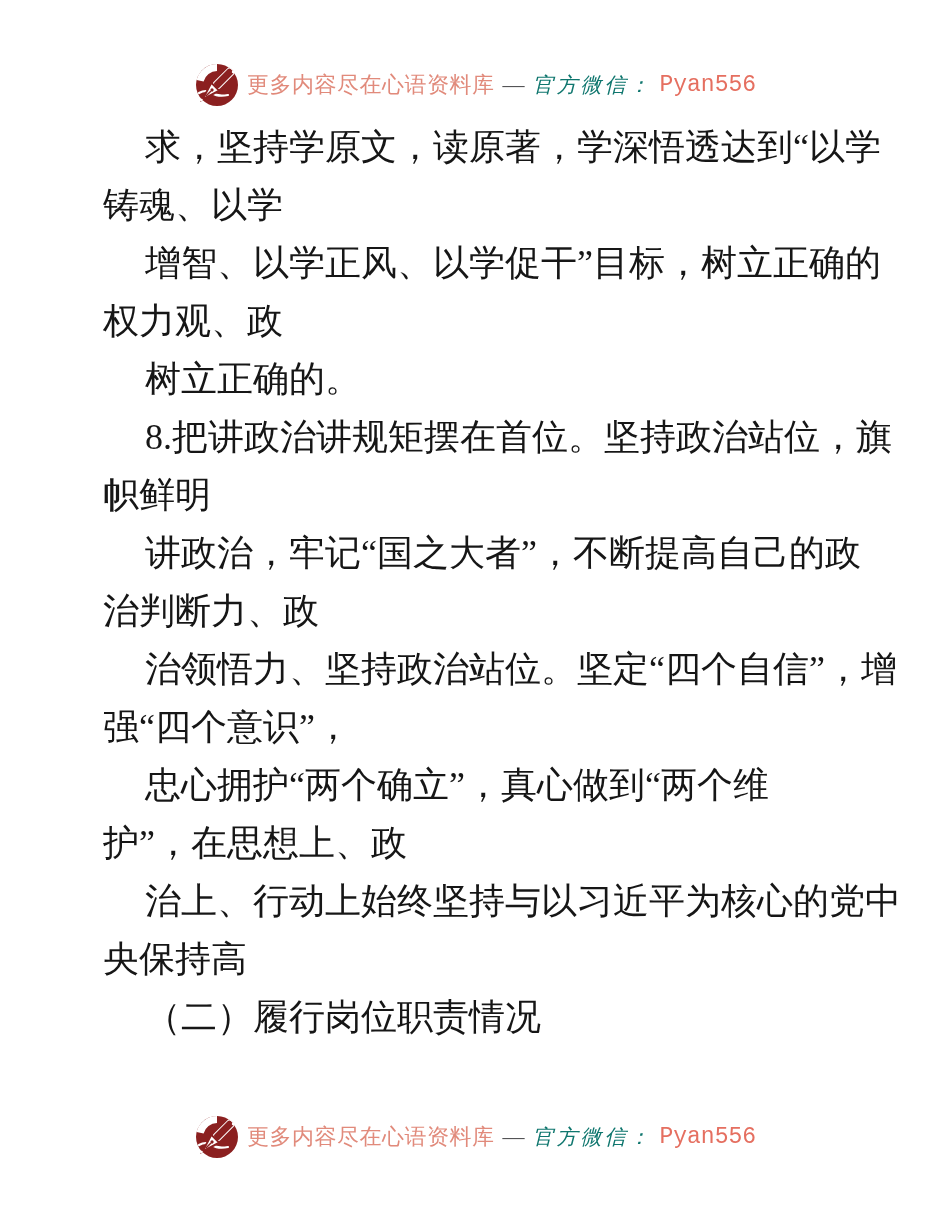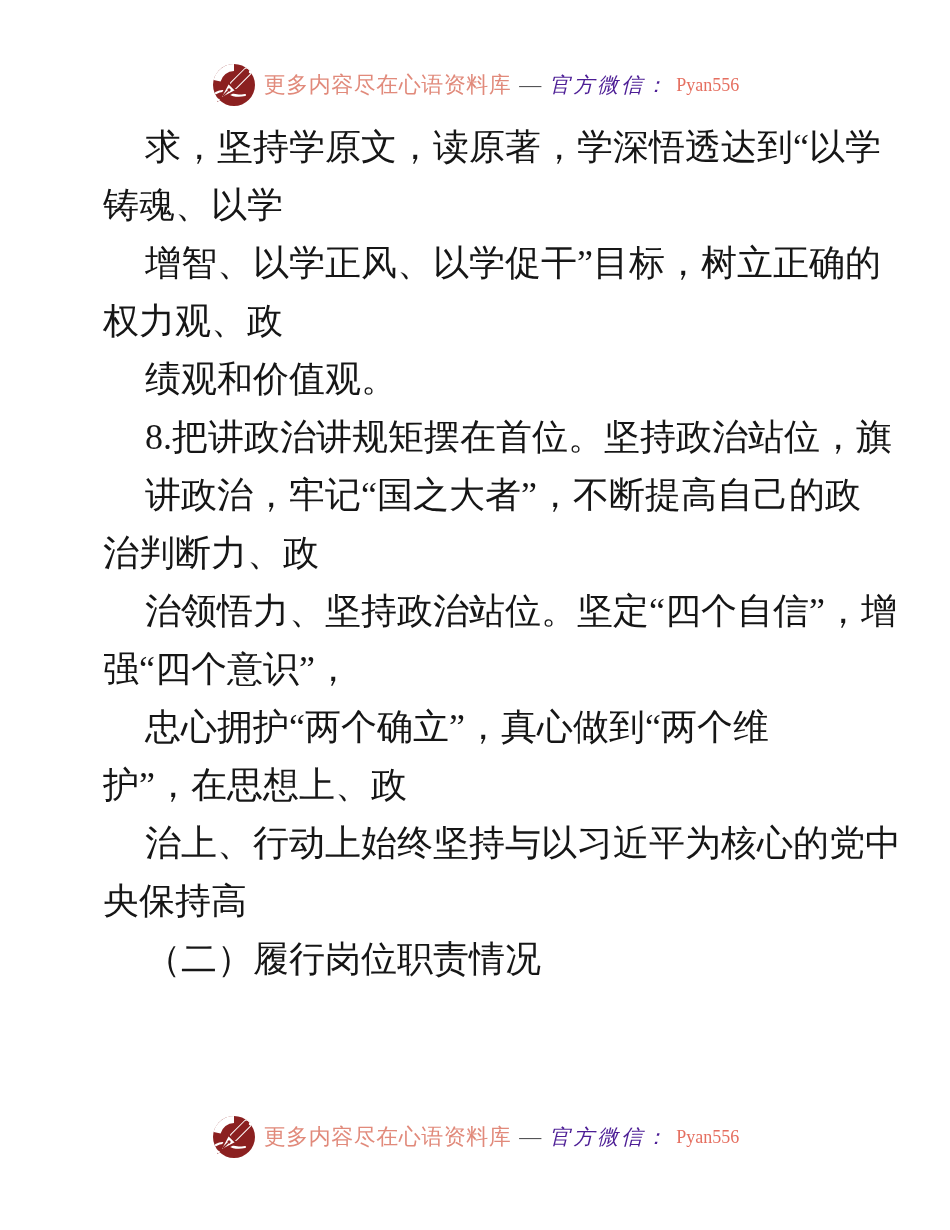--- a/index.html
+++ b/index.html
@@ -38,30 +38,30 @@
     font-size: 22px;
     letter-spacing: 0.5px;
     font-family: "Liberation Serif", "DejaVu Serif", serif;
   }
   .wm-dash {
     color: #4a4a4c;
     font-size: 22px;
     margin: 0 1px;
   }
   .wm-label {
-    color: #4c1d95;
+    color: #0f766e;
     font-size: 21px;
     font-style: italic;
     letter-spacing: 3px;
     font-family: "Liberation Serif", "DejaVu Serif", serif;
   }
   .wm-id {
     color: #e56f60;
-    font-size: 18px;
-    font-family: Liberation Serif, serif;
+    font-size: 23px;
+    font-family: Liberation Mono, monospace;
   }
   
   .doc-body {
     position: absolute;
     top: 118px;
     left: 8px;
     width: 100%;
     box-sizing: border-box;
     padding-left: 95px;
     padding-right: 50px;
@@ -101,22 +101,23 @@
       <span class="wm-dash">—</span>
       <span class="wm-label">官方微信：</span>
       <span class="wm-id">Pyan556</span>
   </div>
 
   <div class="doc-body">
     <div class="doc-line indent">求，坚持学原文，读原著，学深悟透达到“以学</div>
     <div class="doc-line">铸魂、以学</div>
     <div class="doc-line indent">增智、以学正风、以学促干”目标，树立正确的</div>
     <div class="doc-line">权力观、政</div>
-    <div class="doc-line indent">绩观和价值观。</div>
+    <div class="doc-line indent">树立正确的。</div>
     <div class="doc-line indent">8.把讲政治讲规矩摆在首位。坚持政治站位，旗</div>
+    <div class="doc-line">帜鲜明</div>
     <div class="doc-line indent">讲政治，牢记“国之大者”，不断提高自己的政</div>
     <div class="doc-line">治判断力、政</div>
     <div class="doc-line indent">治领悟力、坚持政治站位。坚定“四个自信”，增</div>
     <div class="doc-line">强“四个意识”，</div>
     <div class="doc-line indent">忠心拥护“两个确立”，真心做到“两个维</div>
     <div class="doc-line">护”，在思想上、政</div>
     <div class="doc-line indent">治上、行动上始终坚持与以习近平为核心的党中</div>
     <div class="doc-line">央保持高</div>
     <div class="doc-line indent">（二）履行岗位职责情况</div>
   </div>

